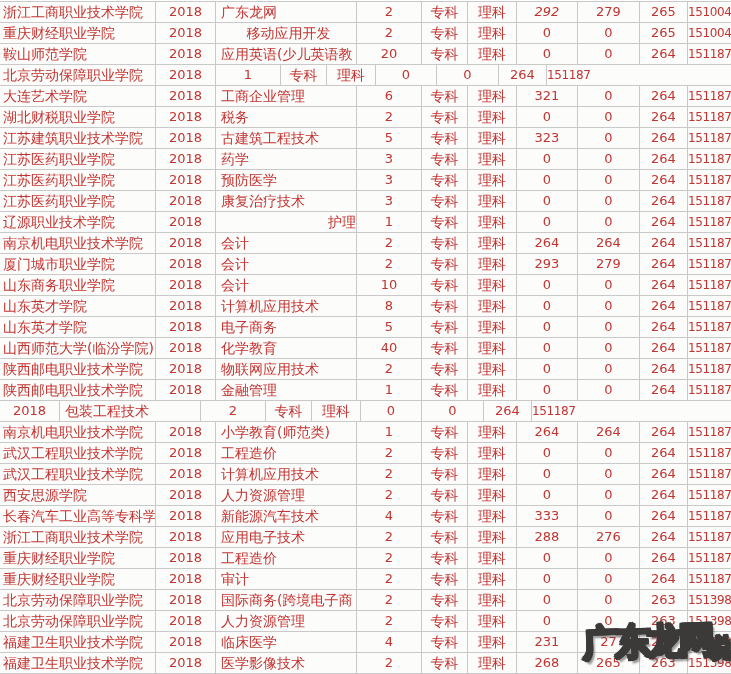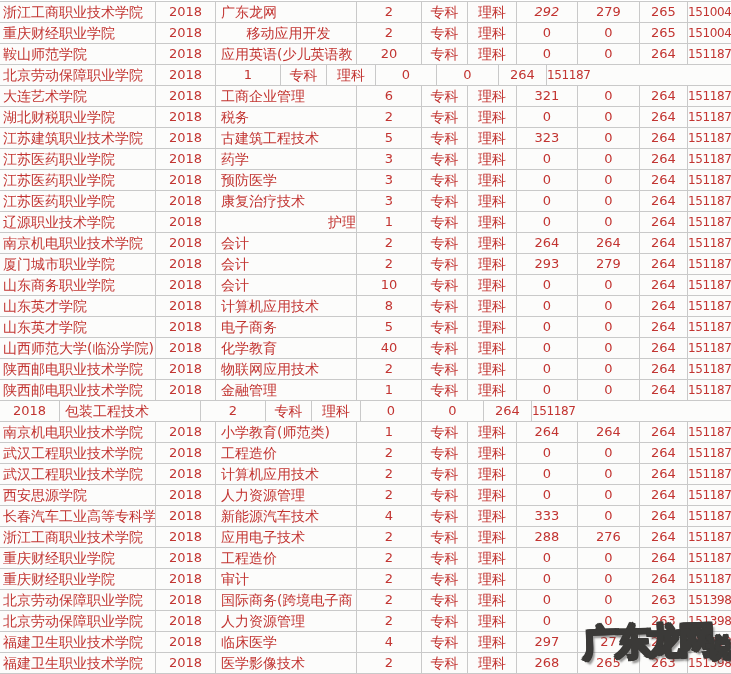--- a/index.html
+++ b/index.html
@@ -402,21 +402,21 @@
         <div class="cell col-score_low" style="width: 48px; text-align: center;">263</div>
         <div class="cell col-code" style="width: 43px; text-align: center;">151398</div>
       </div>
       <div class="row">
         <div class="cell col-university" style="width: 156px; text-align: left;">福建卫生职业技术学院</div>
         <div class="cell col-year" style="width: 60px; text-align: center;">2018</div>
         <div class="cell col-major" style="width: 141px; text-align: left;">临床医学</div>
         <div class="cell col-count" style="width: 65px; text-align: center;">4</div>
         <div class="cell col-level" style="width: 46px; text-align: center;">专科</div>
         <div class="cell col-track" style="width: 49px; text-align: center;">理科</div>
-        <div class="cell col-score_high" style="width: 61px; text-align: center;">297</div>
+        <div class="cell col-score_high" style="width: 61px; text-align: center;">231</div>
         <div class="cell col-score_mid" style="width: 62px; text-align: center;">27</div>
         <div class="cell col-score_low" style="width: 48px; text-align: center;">263</div>
         <div class="cell col-code" style="width: 43px; text-align: center;">151398</div>
       </div>
       <div class="row">
         <div class="cell col-university" style="width: 156px; text-align: left;">福建卫生职业技术学院</div>
         <div class="cell col-year" style="width: 60px; text-align: center;">2018</div>
         <div class="cell col-major" style="width: 141px; text-align: left;">医学影像技术</div>
         <div class="cell col-count" style="width: 65px; text-align: center;">2</div>
         <div class="cell col-level" style="width: 46px; text-align: center;">专科</div>

